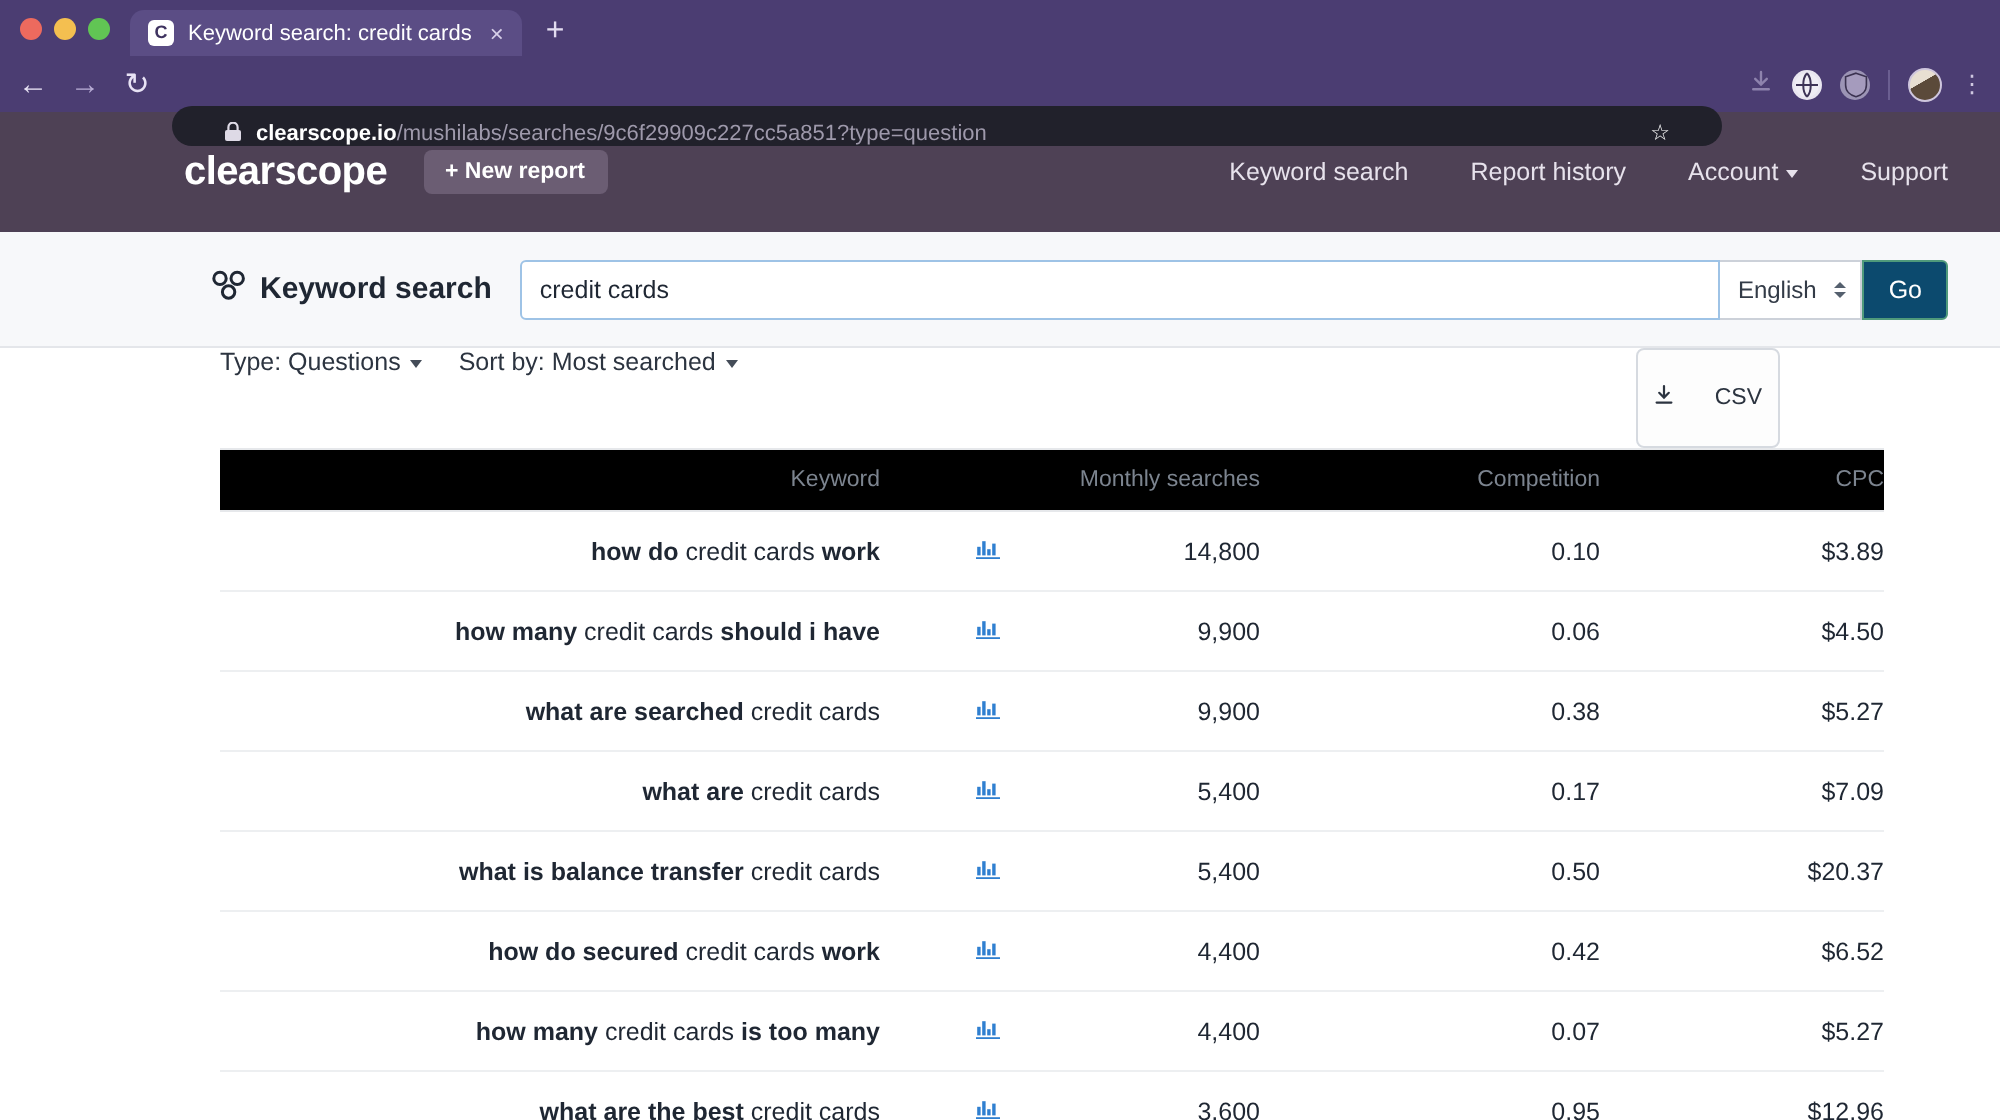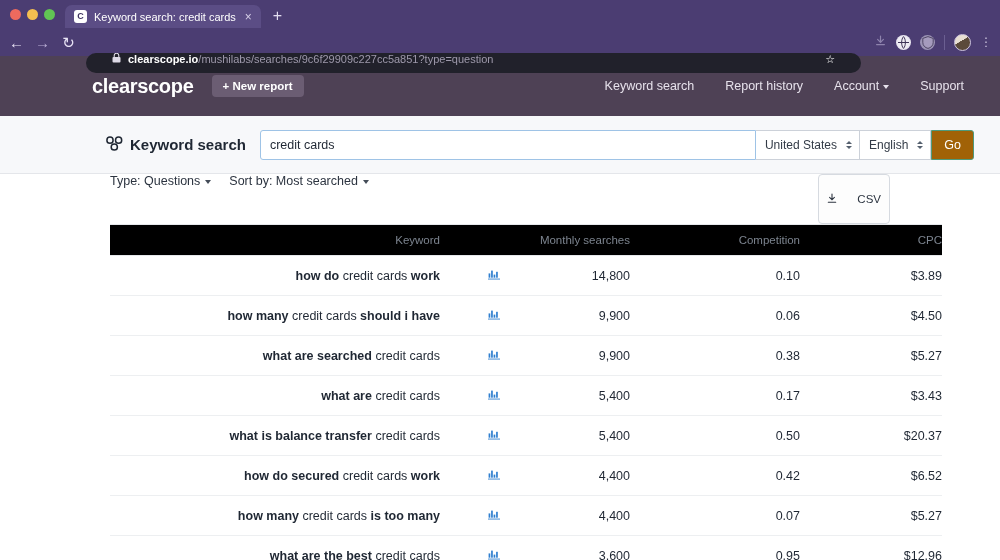--- a/index.html
+++ b/index.html
@@ -61,21 +61,21 @@
     padding: 0 8px;
     gap: 9px;
   }
   .nav-btn { font-size: 15px; line-height: 1; color: #b9aed6; width: 17px; text-align: center; }
   .nav-btn.active { color: #e8e3f5; }
   .omnibox {
     flex: 1 1 auto;
     height: 20px;
     background: #21212b;
     border-radius: 10px;
-    display: flex; align-items: flex-start;
+    display: flex; align-items: flex-end;
     padding: 0 26px;
     gap: 7px;
     overflow: hidden;
     margin-top: 42px;
   }
   .lock-icon { font-size: 9px; color: #cfcbd8; line-height: 1; }
   .url-text {
     font-size: 11px; color: #9e99ab;
     white-space: nowrap; overflow: hidden;
   }
@@ -96,21 +96,21 @@
     background: linear-gradient(150deg,#e8dfd2 40%, #5b4a3a 41%);
     border: 1px solid #cfc6dd;
   }
   .kebab { color: #cfc8e0; font-size: 12px; line-height: 1; letter-spacing: 0; }
 
   
   .app-header {
     height: 60px;
     background: #4e4155;
     display: flex; align-items: center;
-    padding: 0 36px 0 92px;
+    padding: 0 26px 0 92px;
   }
   .brand {
     font-size: 20px; font-weight: bold; color: #ffffff;
     letter-spacing: -0.3px;
   }
   .new-report-btn {
     margin-left: 18px;
     background: #6b5d73;
     color: #ffffff;
     font-size: 11.5px; font-weight: bold;
@@ -177,21 +177,21 @@
     display: flex; flex-direction: column; gap: 2px; align-items: center;
     color: #55606e;
   }
   .updown i {
     display: block; width: 0; height: 0;
     border-left: 3px solid transparent; border-right: 3px solid transparent;
   }
   .updown i.up { border-bottom: 3.5px solid currentColor; }
   .updown i.dn { border-top: 3.5px solid currentColor; }
   .go-btn {
-    background: #a16207;
+    background: #0c4a6e;
     color: #ffffff;
     font-size: 12.5px;
     border: 1px solid #4f9a7b;
     border-radius: 0 3px 3px 0;
     padding: 0 12px;
     display: flex; align-items: center;
     white-space: nowrap;
   }
 
   
@@ -332,27 +332,20 @@
         <circle cx="12.6" cy="4.2" r="3.1" fill="none" stroke="#1f2733" stroke-width="1.5"></circle>
         <circle cx="8.3" cy="11" r="3.1" fill="none" stroke="#1f2733" stroke-width="1.5"></circle>
       </svg>
     </span>
     <span>Keyword search</span>
   </span>
 
   <div class="search-controls">
     <input class="search-input" type="text" value="credit cards" style="">
     <div class="select-wrap">
-      <span class="sel-text">United States</span>
-      <span class="updown">
-          <i class="up"></i>
-          <i class="dn"></i>
-        </span>
-    </div>
-    <div class="select-wrap">
       <span class="sel-text">English</span>
       <span class="updown">
           <i class="up"></i>
           <i class="dn"></i>
         </span>
     </div>
     <button class="go-btn">Go</button>
   </div>
 </div>
 
@@ -425,21 +418,21 @@
           <td class="c-keyword"><b>what are </b><span class="plain">credit cards</span><b></b></td>
           <td class="c-icon"><span class="bars-icon"><svg width="12" height="11" viewBox="0 0 12 11" aria-hidden="true">
                 <rect x="0.6" y="4.4" width="1.7" height="4.3" fill="#2f7fd0"></rect>
                 <rect x="3.1" y="1.6" width="1.7" height="7.1" fill="#2f7fd0"></rect>
                 <rect x="5.6" y="5.6" width="1.7" height="3.1" fill="#2f7fd0"></rect>
                 <rect x="8.1" y="2.8" width="1.7" height="5.9" fill="#2f7fd0"></rect>
                 <rect x="0" y="9.6" width="12" height="0.9" fill="#2f7fd0"></rect>
               </svg></span></td>
           <td class="c-monthly">5,400</td>
           <td class="c-comp">0.17</td>
-          <td class="c-cpc">$3.43</td>
+          <td class="c-cpc">$7.09</td>
         </tr>
         <tr>
           <td class="c-keyword"><b>what is balance transfer </b><span class="plain">credit cards</span><b></b></td>
           <td class="c-icon"><span class="bars-icon"><svg width="12" height="11" viewBox="0 0 12 11" aria-hidden="true">
                 <rect x="0.6" y="4.4" width="1.7" height="4.3" fill="#2f7fd0"></rect>
                 <rect x="3.1" y="1.6" width="1.7" height="7.1" fill="#2f7fd0"></rect>
                 <rect x="5.6" y="5.6" width="1.7" height="3.1" fill="#2f7fd0"></rect>
                 <rect x="8.1" y="2.8" width="1.7" height="5.9" fill="#2f7fd0"></rect>
                 <rect x="0" y="9.6" width="12" height="0.9" fill="#2f7fd0"></rect>
               </svg></span></td>

